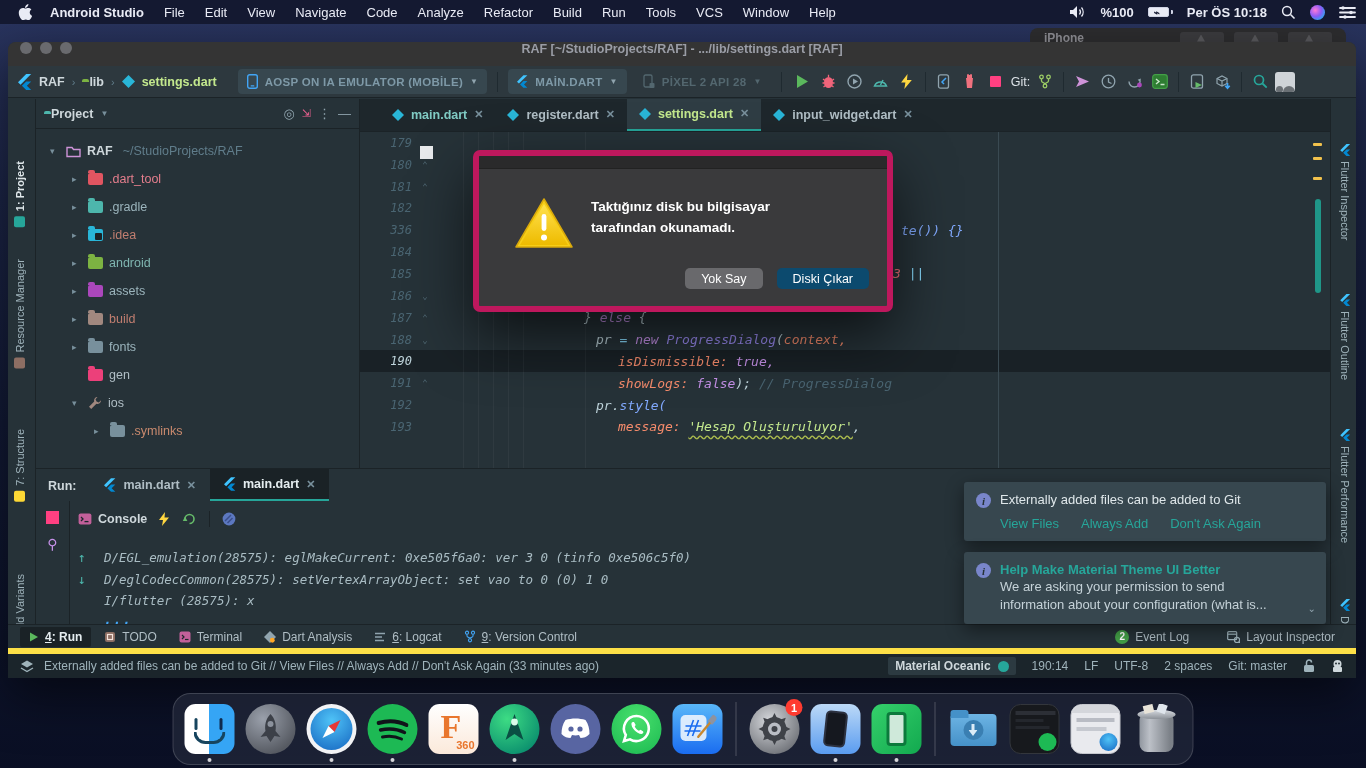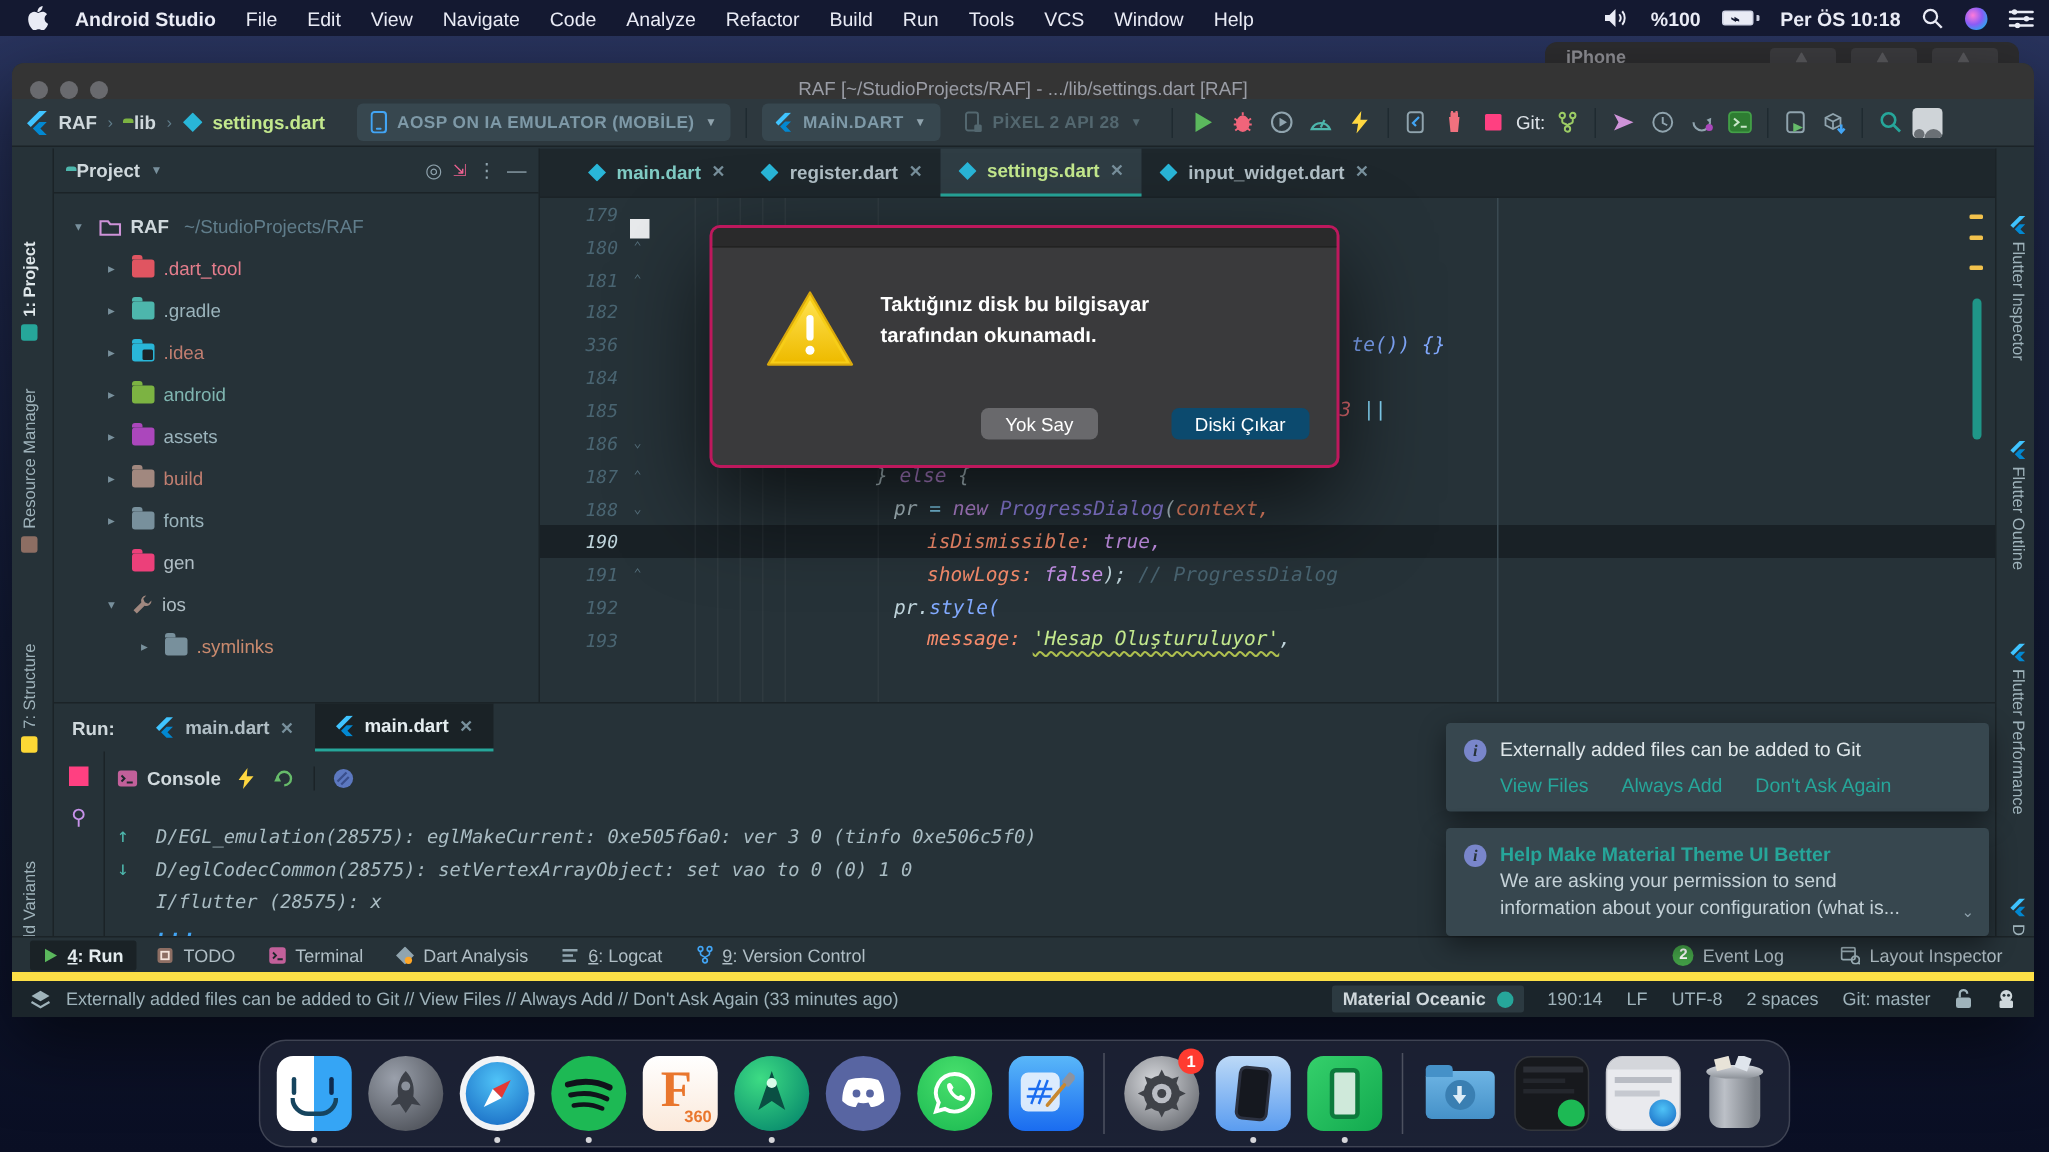--- a/index.html
+++ b/index.html
@@ -19,21 +19,21 @@
   .siri { width:15px; height:15px; border-radius:50%; background:radial-gradient(circle at 35% 35%,#ff7ad9 0%,#8a5cf6 45%,#2aa8f0 80%); }
 
   
   #iphone-win { left:1030px; top:28px; width:316px; height:20px; background:#2d2d2f; border-radius:8px 8px 0 0; z-index:1; display:flex; align-items:center; padding:0 14px; gap:10px; }
   #iphone-win .t { color:#8f8f95; font-size:12px; font-weight:600; }
   #iphone-win .b { width:44px; height:13px; background:#3c3c3f; border-radius:3px; position:relative; }
   #iphone-win .b:after { content:""; position:absolute; left:17px; top:3px; width:8px; height:7px; background:#5a5a5e; clip-path:polygon(50% 0,100% 100%,0 100%); }
 
   
   #aswin { left:8px; top:42px; width:1348px; height:636px; background:#263238; border-radius:8px 8px 0 0; box-shadow:0 18px 50px rgba(0,0,0,.55); z-index:5; overflow:hidden; }
-  #titlebar { left:0; top:0; width:100%; height:24px; background:#343434; display:flex; align-items:flex-end; position:absolute; }
+  #titlebar { left:0; top:0; width:100%; height:24px; background:#343434; display:flex; align-items:flex-start; position:absolute;font-weight:bold; }
   .tl { width:12px; height:12px; border-radius:50%; background:#696a6e; margin-left:8px; }
   .tl:first-child { margin-left:12px; }
   #win-title { position:absolute; left:0; right:0; text-align:center; color:#9a9da6; font-size:12.5px; }
 
   
   #toolbar { left:0; top:24px; width:100%; height:32px; background:#2d383e; border-bottom:1px solid #1b2327; display:flex; align-items:center; position:absolute; padding:0 10px; gap:7px; }
   .crumb { color:#cfd8dc; font-size:12.5px; font-weight:bold; }
   .crumb.file { color:#c3e88d; }
   .csep { color:#607d8b; font-size:11px; }
   .chip { height:25px; background:#37474f; border-radius:4px; display:flex; align-items:center; gap:7px; padding:0 9px; color:#7e99a7; font-size:11.5px; font-weight:bold; letter-spacing:.3px; }
@@ -88,26 +88,26 @@
   .estripe-thumb { position:absolute; width:6px; border-radius:3px; background:#1f9688; }
 
   
   .tk-pl{color:#bfd4db;} .tk-arg{color:#f78c6c;} .tk-kw{color:#c792ea;} .tk-cls{color:#ffcb6b;}
   .tk-cls-u{color:#ffcb6b;text-decoration:underline;}
   .tk-ctor{color:#9c8cf5;} .tk-fn{color:#82aaff;} .tk-op{color:#89ddff;}
   .tk-num{color:#f07178;} .tk-cm{color:#4a6572;}
   .tk-str-w{color:#c3e88d;text-decoration:underline wavy #aebf4e;text-underline-offset:3px;}
 
   
-  #dialog { left:465px; top:108px; width:420px; height:162px; background:#3a3a3c; border:2px solid #be185d; border-radius:7px; box-shadow:0 24px 60px rgba(0,0,0,.65); z-index:40; position:absolute; overflow:hidden; }
+  #dialog { left:465px; top:108px; width:420px; height:162px; background:#3a3a3c; border:6px solid #be185d; border-radius:7px; box-shadow:0 24px 60px rgba(0,0,0,.65); z-index:40; position:absolute; overflow:hidden; }
   #dialog .bar { height:13px; background:#2a2a2b; border-bottom:1px solid #222; }
   #dlg-tri { position:absolute; left:34px; top:40px; }
   #dlg-text { position:absolute; left:112px; top:40px; color:#fff; font-size:13.5px; font-weight:bold; line-height:21px; }
   #dlg-btns { position:absolute; right:18px; bottom:17px; display:flex; gap:14px; }
-  .dbtn { height:21px; border-radius:5px; color:#fff; font-size:12.5px; display:flex; align-items:center; justify-content:center; padding:0 16px;margin-left:35px; }
+  .dbtn { height:21px; border-radius:5px; color:#fff; font-size:12.5px; display:flex; align-items:center; justify-content:center; padding:0 16px; }
   .dbtn.gray { background:#69696c; }
   .dbtn.blue { background:#0c4a6e; }
 
   
   #runpanel { left:28px; top:426px; right:26px; height:198px; background:#263238; border-top:1px solid #1b2327; position:absolute; }
   #run-head { height:32px; display:flex; align-items:flex-end; }
   #run-label { color:#cfd8dc; font-size:12.5px; font-weight:bold; margin:0 14px 8px 12px; }
   .rtab { height:32px; display:flex; align-items:center; gap:7px; padding:0 14px; color:#b0bec5; font-size:12.5px; font-weight:bold; }
   .rtab.active { background:#1a2226; border-bottom:2px solid #26a69a; color:#e4ecef; }
   #run-head .hicons { margin-left:auto; margin-right:14px; color:#b0bec5; display:flex; gap:18px; font-size:14px; }

